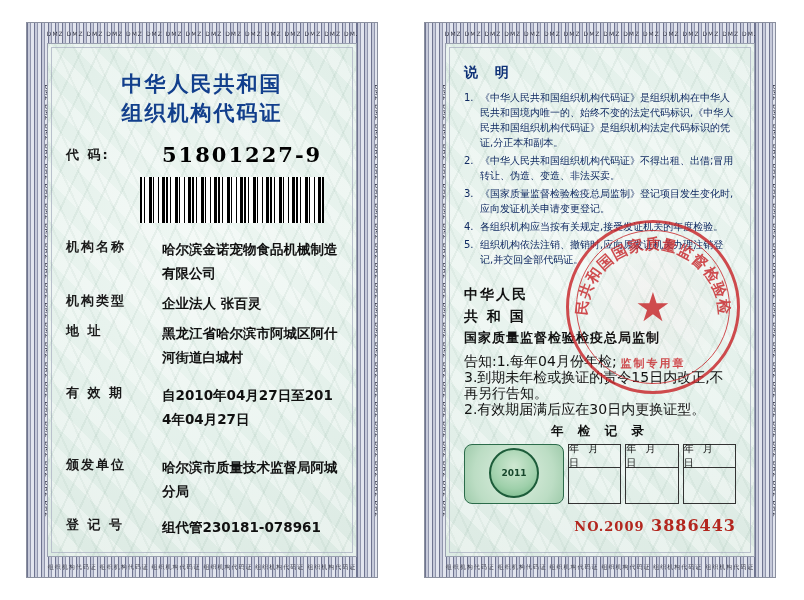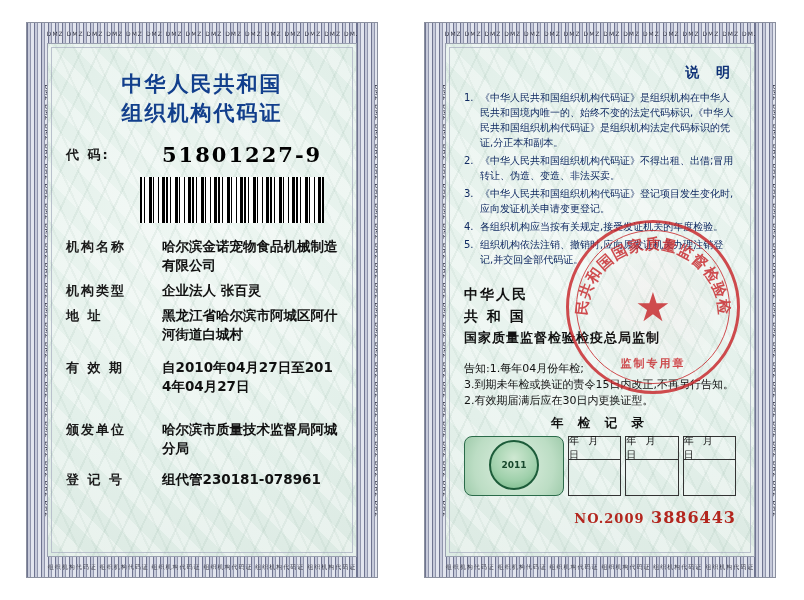--- a/index.html
+++ b/index.html
@@ -77,56 +77,56 @@
     font-family:"DejaVu Sans","Liberation Sans",sans-serif;
   }
   .title div{white-space:nowrap;}
 
   .row{display:flex;align-items:flex-start;margin:0 0 6px 0;}
   .lbl{
     width:96px;flex:0 0 96px;color:#1a1a1a;font-size:13px;font-weight:bold;
     letter-spacing:2px;line-height:19px;
   }
   .val{
-    flex:1;color:#111;font-size:13.5px;line-height:19px;font-weight:bold;
+    flex:1;color:#111;font-size:13.5px;line-height:24px;font-weight:bold;
     word-break:break-all;
   }
   .code-row{display:flex;align-items:center;margin-top:14px;}
   .code-val{
     font-size:21px;font-weight:bold;letter-spacing:2px;color:#000;
     font-family:"DejaVu Serif","Liberation Serif",serif;
   }
 
   
   .barcode{
     margin:10px 14px 14px 74px;height:46px;
     background:
       repeating-linear-gradient(90deg,
       #000 0 2px,#fff 2px 4px,#000 4px 5px,#fff 5px 9px,
       #000 9px 12px,#fff 12px 13px,#000 13px 14px,#fff 14px 18px,
       #000 18px 19px,#fff 19px 22px,#000 22px 25px,#fff 25px 26px);
   }
 
   
   .notice-title{
-    text-align:right;color:#0c2f76;font-size:14px;font-weight:bold;
+    text-align:left;color:#0c2f76;font-size:14px;font-weight:bold;
     letter-spacing:6px;margin:6px 0 8px 0;
   }
   .notice{
     color:#102a62;font-size:10px;line-height:15px;padding:0 6px;
   }
   .notice li{margin-bottom:3px;list-style:none;position:relative;padding-left:16px;}
   .notice li .num{position:absolute;left:0;top:0;}
   .org{
     margin-top:16px;color:#111;font-size:14px;font-weight:bold;letter-spacing:2px;line-height:22px;
   }
   .issuer{
     color:#111;font-size:13px;font-weight:bold;letter-spacing:1px;margin-top:2px;
   }
-  .announce{color:#111;font-size:11px;line-height:16px;margin-top:14px;}
+  .announce{color:#111;font-size:14px;line-height:16px;margin-top:6px;}
   .annual-title{
     text-align:center;color:#111;font-size:12.5px;letter-spacing:5px;font-weight:bold;margin:6px 0 2px 0;
   }
 
   .insp-grid{display:flex;gap:4px;margin-top:4px;align-items:stretch;}
   .stamp-box{
     width:74px;height:58px;border:1px solid #2b6b4a;
     background:radial-gradient(circle at 50% 50%,#dff0e2 0%,#bcddc4 70%,#9fcbab 100%);
     position:relative;border-radius:8px;padding-left:24px;
   }
@@ -263,21 +263,21 @@
           <li>
             <span class="num">1.</span>
             <span>《中华人民共和国组织机构代码证》是组织机构在中华人民共和国境内唯一的、始终不变的法定代码标识,《中华人民共和国组织机构代码证》是组织机构法定代码标识的凭证,分正本和副本。</span>
           </li>
           <li>
             <span class="num">2.</span>
             <span>《中华人民共和国组织机构代码证》不得出租、出借;冒用 转让、伪造、变造、非法买卖。</span>
           </li>
           <li>
             <span class="num">3.</span>
-            <span>《中华人民共和国组织机构代码证》登记项目发生变化时,应向发证机关申请变更登记。</span>
+            <span>《国家质量监督检验检疫总局监制》登记项目发生变化时,应向发证机关申请变更登记。</span>
           </li>
           <li>
             <span class="num">4.</span>
             <span>各组织机构应当按有关规定,接受发证机关的年度检验。</span>
           </li>
           <li>
             <span class="num">5.</span>
             <span>组织机构依法注销、撤销时,应向原发证机关办理注销登记,并交回全部代码证。</span>
           </li>
         </ul>

